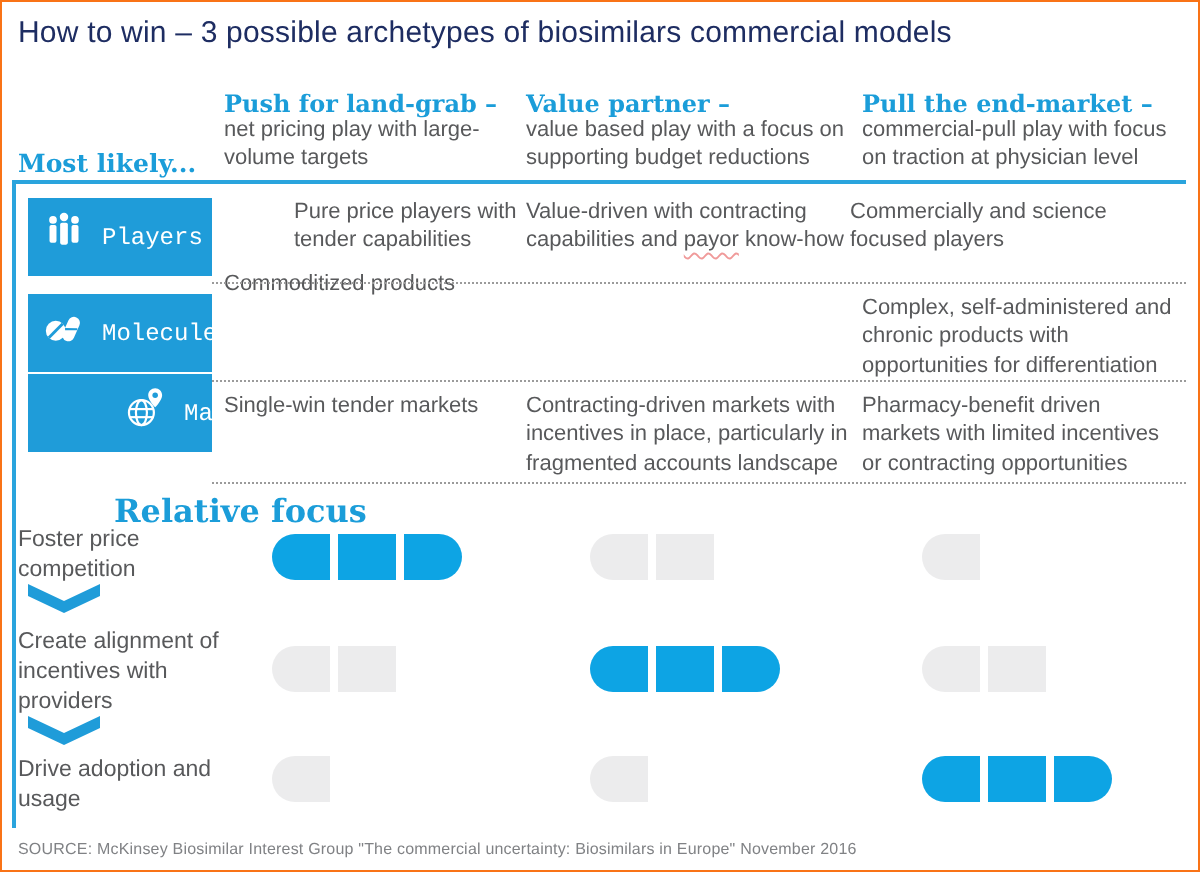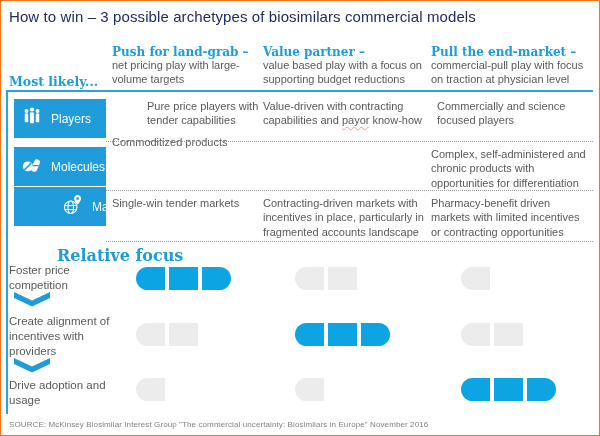--- a/index.html
+++ b/index.html
@@ -17,20 +17,21 @@
   }
   .most-likely{position:absolute;left:8px;top:73px;font-size:12.5px;}
   .hline{position:absolute;left:5px;top:89px;width:587px;height:2px;background:#2aa4dd;}
   .vline{position:absolute;left:5px;top:89px;width:2px;height:324px;background:#2aa4dd;}
   .col-head{position:absolute;top:44px;}
   .col-head .sub{font-size:11px;color:#58595b;line-height:1.27;margin-top:0;}
   .cat-box{
     position:absolute;left:13px;width:92px;height:39px;background:#1f9cd9;
     color:#fff;display:flex;align-items:center;gap:8px;padding-left:7px;
     box-sizing:border-box;
+    font-family:Liberation Mono, monospace;
   }
   .cat-label{font-size:12px;}
   .cell{position:absolute;font-size:11px;color:#58595b;line-height:1.3;}
   .dotline{position:absolute;left:105px;width:487px;height:0;border-top:1px dotted #9b9b9b;}
   .rf-head{position:absolute;left:8px;top:245px;font-size:16px;margin-left:48px;}
   .rf-label{position:absolute;left:8px;width:102px;font-size:11.5px;color:#58595b;line-height:1.3;}
   .chev{position:absolute;left:12px;height:15px;}
   .pill{position:absolute;display:flex;gap:4px;height:23px;}
   .seg{width:29px;height:23px;}
   .seg.first{border-radius:12px 0 0 12px;}
@@ -106,21 +107,21 @@
         </g>
         <path fill="#ffffff" d="M17 1.2c2.1 0 3.8 1.7 3.8 3.8 0 2.8-3.8 6.6-3.8 6.6s-3.8-3.8-3.8-6.6c0-2.1 1.7-3.8 3.8-3.8z"></path>
         <circle cx="17" cy="5" r="1.5" fill="#1f9cd9"></circle>
       </svg>
     </span>
     <span class="cat-label">Markets</span>
   </div>
 
   <div class="cell" style="left:111px;top:98px;width:142px;margin-left:35px;">Pure price players with tender capabilities</div>
   <div class="cell" style="left:262px;top:98px;width:172px;">Value-driven with contracting capabilities and <span class="spell">payor</span> know-how</div>
-  <div class="cell" style="left:436px;top:98px;width:158px;">Commercially and science focused players</div>
+  <div class="cell" style="left:424px;top:98px;width:158px;">Commercially and science focused players</div>
 
   <div class="cell" style="left:111px;top:134px;width:142px;">Commoditized products</div>
   <div class="cell" style="left:430px;top:146px;width:158px;">Complex, self-administered and chronic products with opportunities for differentiation</div>
 
   <div class="cell" style="left:111px;top:195px;width:142px;">Single-win tender markets</div>
   <div class="cell" style="left:262px;top:195px;width:172px;">Contracting-driven markets with incentives in place, particularly in fragmented accounts landscape</div>
   <div class="cell" style="left:430px;top:195px;width:158px;">Pharmacy-benefit driven markets with limited incentives or contracting opportunities</div>
 
   <div class="dotline" style="top:140px;"></div>
   <div class="dotline" style="top:189px;"></div>

